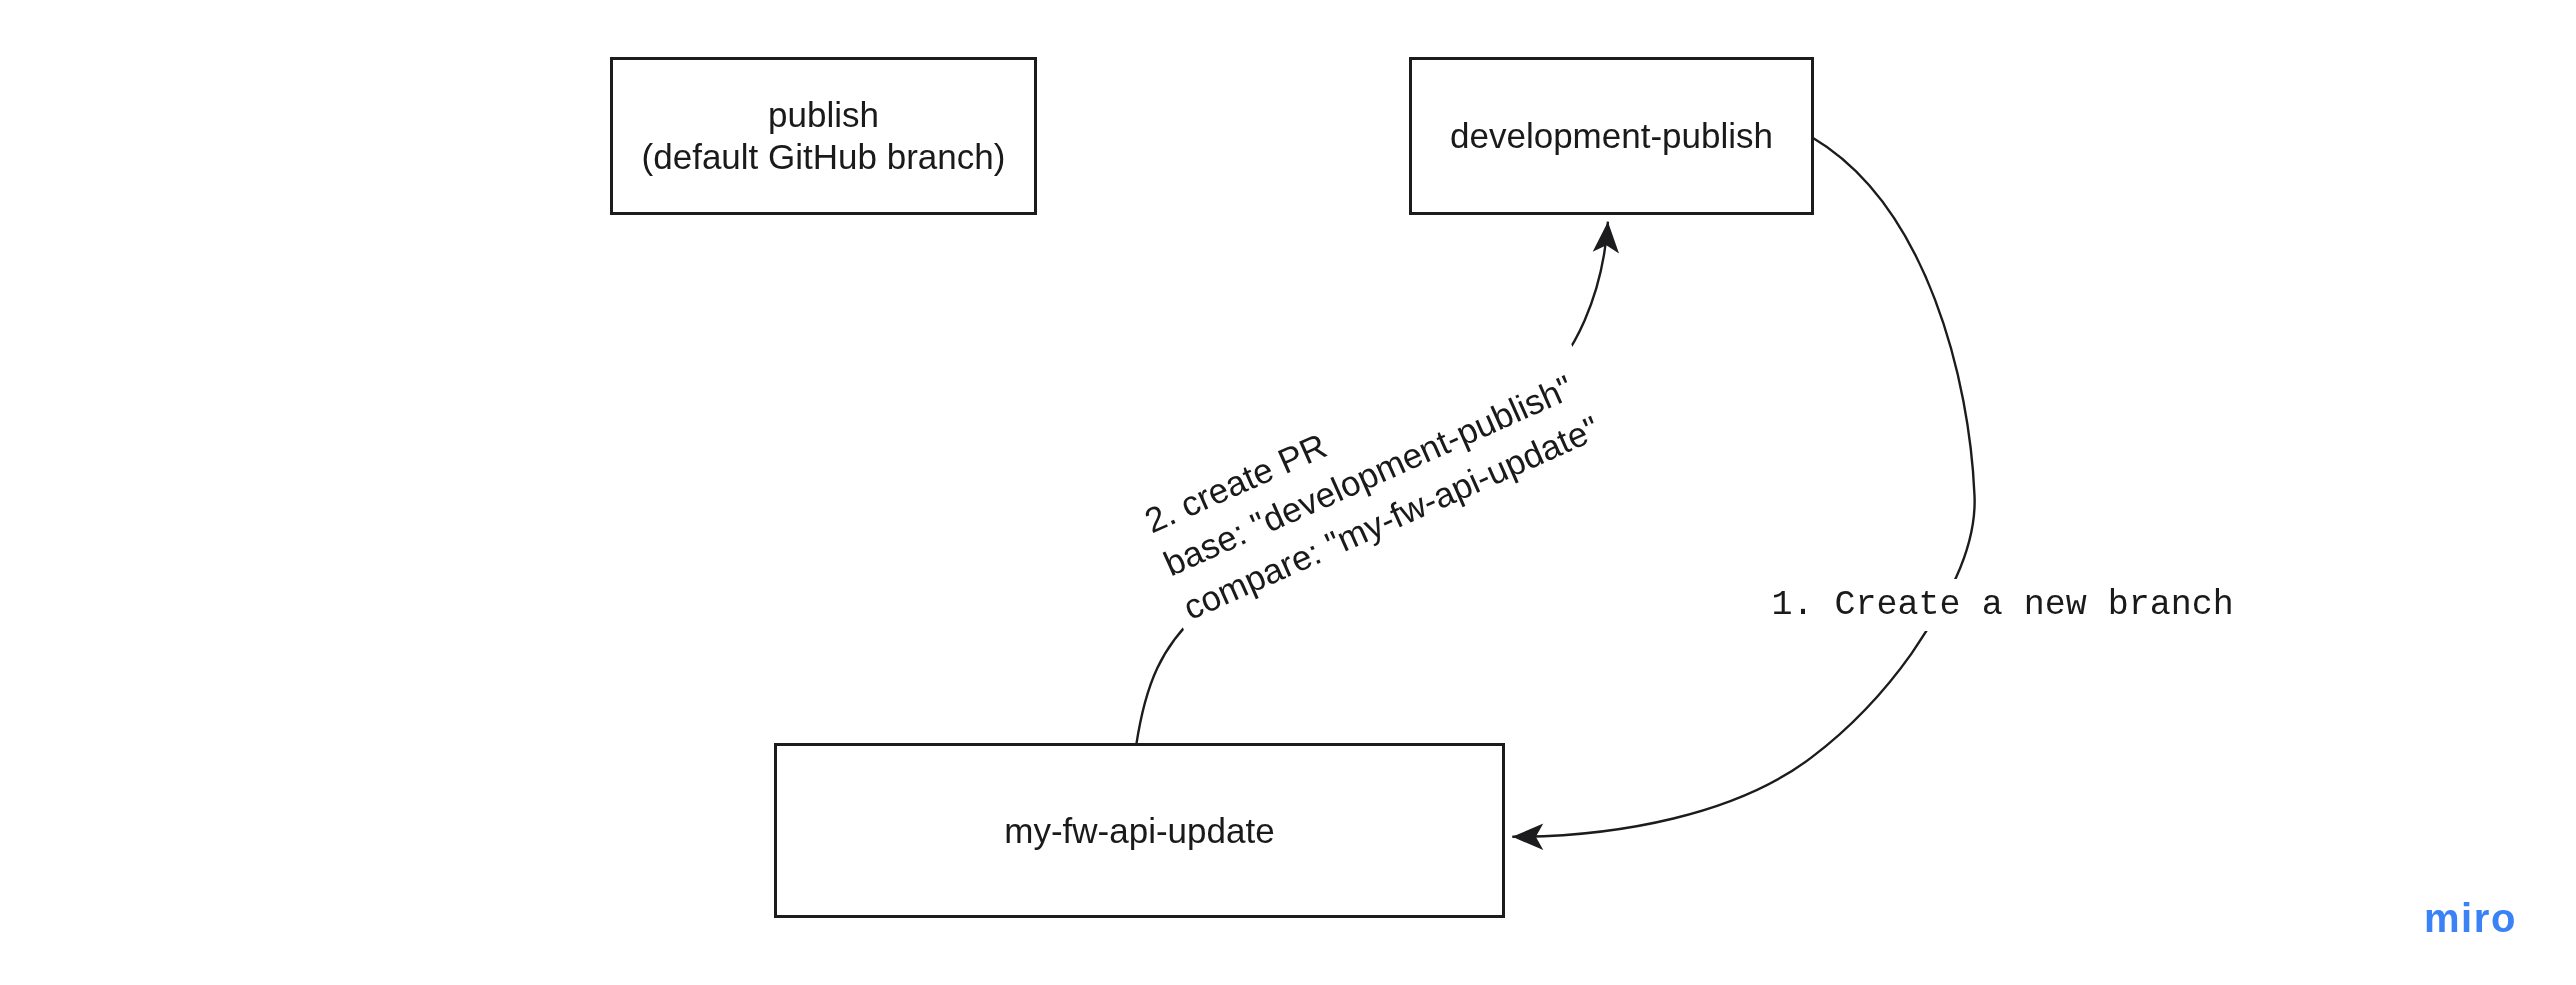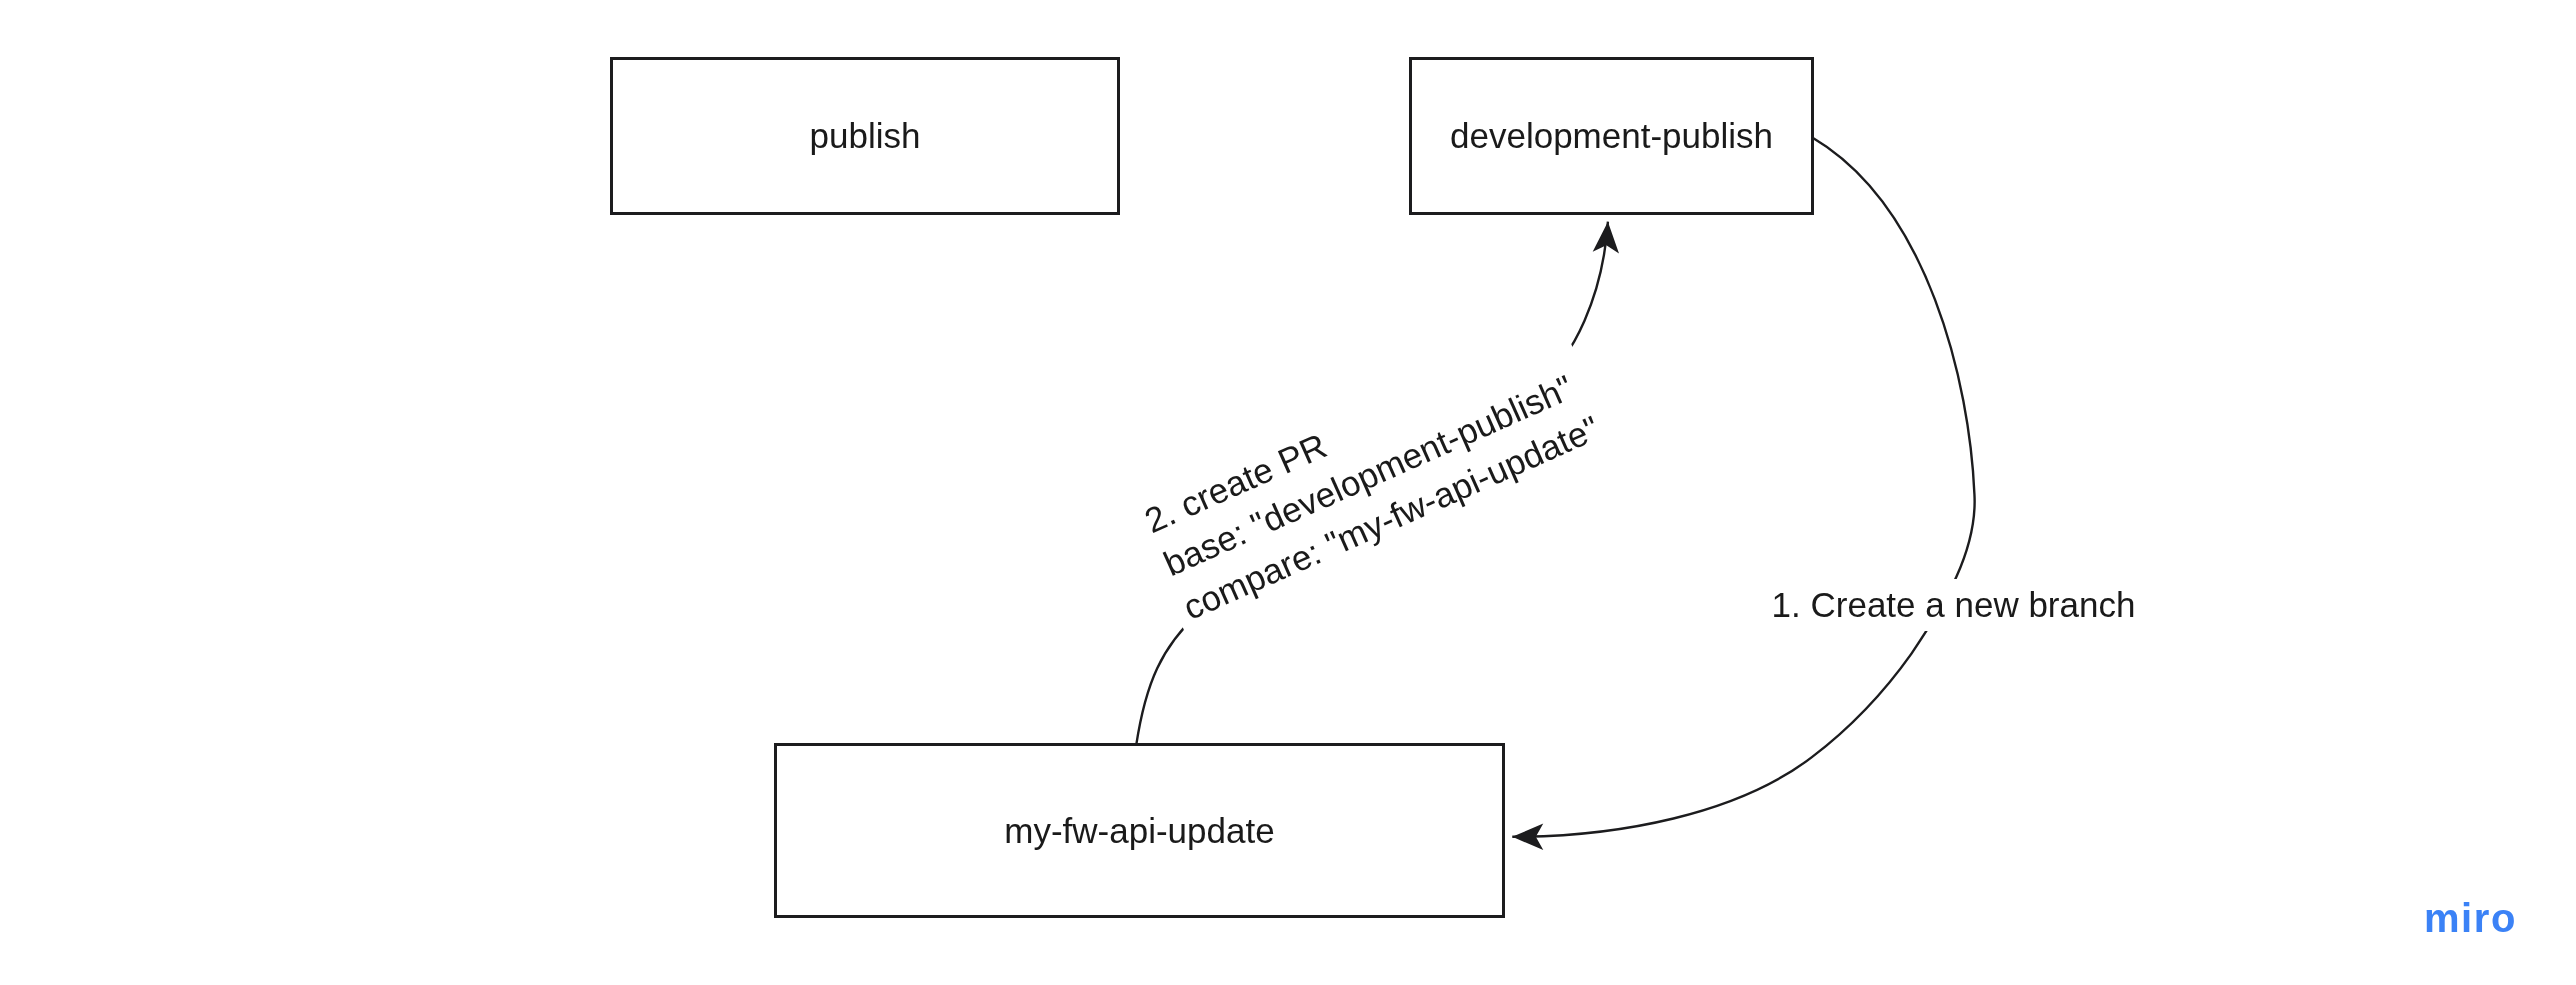--- a/index.html
+++ b/index.html
@@ -35,21 +35,21 @@
     justify-content: center;
     text-align: center;
     font-size: 35px;
     line-height: 1.2;
     z-index: 2;
     box-sizing: border-box;
   }
   .node-publish {
     left: 610px;
     top: 57px;
-    width: 510px;
+    width: 427px;
     height: 158px;
     text-align: center;
   }
   .node-development-publish {
     left: 1409px;
     top: 57px;
     width: 405px;
     height: 158px;
   }
   .node-my-fw-api-update {
@@ -63,20 +63,21 @@
     background: #ffffff;
     font-size: 35px;
     line-height: 1.2;
     white-space: nowrap;
     z-index: 3;
   }
   .edge-label-branch {
     left: 1762px;
     top: 579px;
     padding: 4.8px 9.6px;
+    font-family: Liberation Mono, monospace;
   }
   .edge-label-pr {
     left: 1127px;
     top: 502px;
     padding: 3.2px 9.6px;
     line-height: 1.35;
     transform: rotate(-24deg);
     transform-origin: top left;
   }
   .watermark {
@@ -112,20 +113,21 @@
     <g>
       <path d="M 1426 935
                C 1438 856, 1458 812, 1505 768
                C 1650 640, 1800 560, 1930 480
                C 1975 452, 2012 368, 2018 278" fill="none" stroke="#1c1c1e" stroke-width="3" marker-end="url(#arrowhead)"></path>
     </g>
   </svg>
 
   <div class="node node-publish">
     <div>publish</div>
+    <div>(default GitHub branch)</div>
   </div>
 
   <div class="node node-my-fw-api-update">
     <div>my-fw-api-update</div>
   </div>
 
   <div class="node node-development-publish">
     <div>development-publish</div>
   </div>
 

